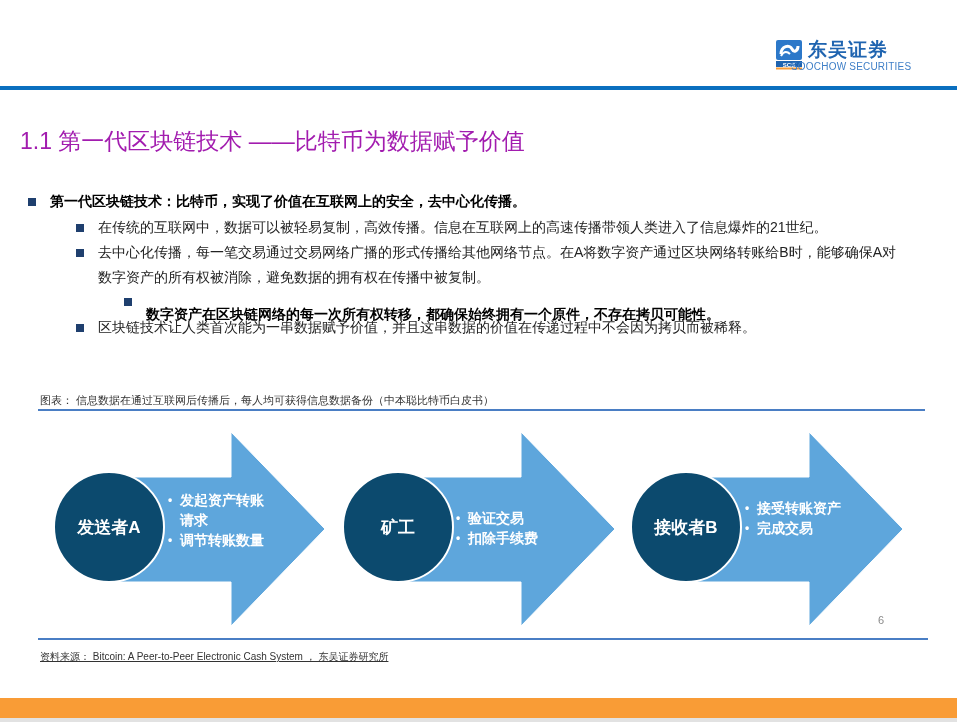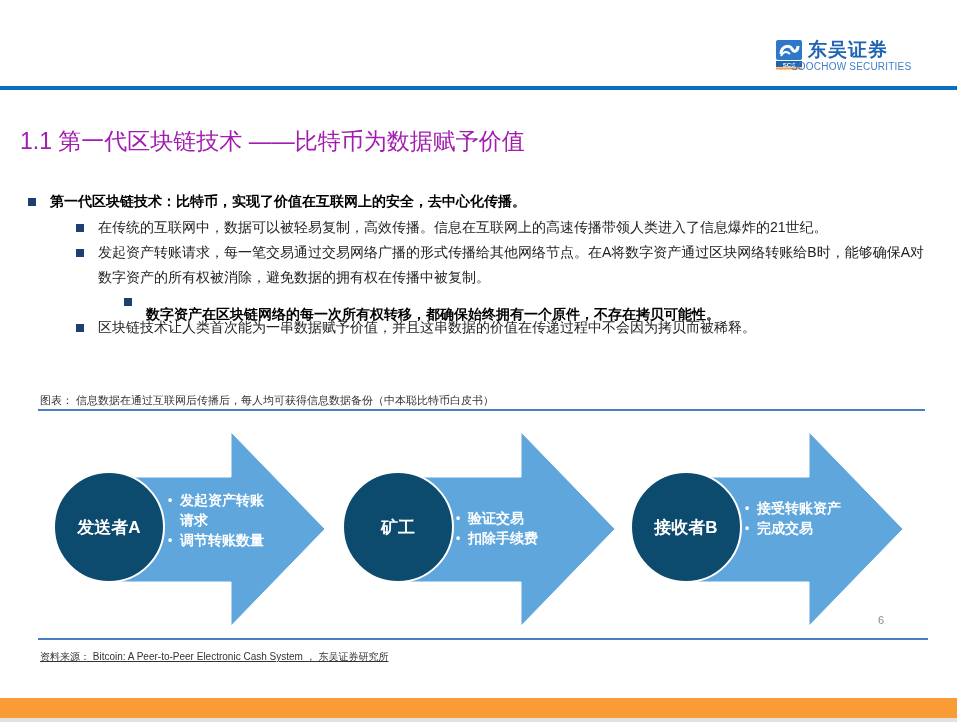--- a/index.html
+++ b/index.html
@@ -50,21 +50,21 @@
 <div class="abs title">1.1 第一代区块链技术 ——比特币为数据赋予价值</div>
 
 <div class="abs bullets">
   <div class="sq" style="left:28px; top:8px;"></div>
   <div class="b-row bold" style="left:50px; top:3px;">第一代区块链技术：比特币，实现了价值在互联网上的安全，去中心化传播。</div>
 
   <div class="sq" style="left:76px; top:34px;"></div>
   <div class="b-row" style="left:98px; top:29px;">在传统的互联网中，数据可以被轻易复制，高效传播。信息在互联网上的高速传播带领人类进入了信息爆炸的21世纪。</div>
 
   <div class="sq" style="left:76px; top:59px;"></div>
-  <div class="b-row" style="left:98px; top:54px;">发起资产转账请求，每一笔交易通过交易网络广播的形式传播给其他网络节点。在A将数字资产通过区块网络转账给B时，能够确保A对</div>
+  <div class="b-row" style="left:98px; top:54px;">去中心化传播，每一笔交易通过交易网络广播的形式传播给其他网络节点。在A将数字资产通过区块网络转账给B时，能够确保A对</div>
   <div class="b-row" style="left:98px; top:79px;">数字资产的所有权被消除，避免数据的拥有权在传播中被复制。</div>
 
   <div class="sq" style="left:124px; top:108px;"></div>
   <div class="b-row bold" style="left:146px; top:116px;text-align:right;">数字资产在区块链网络的每一次所有权转移，都确保始终拥有一个原件，不存在拷贝可能性。</div>
 
   <div class="sq" style="left:76px; top:134px;"></div>
   <div class="b-row" style="left:98px; top:129px;">区块链技术让人类首次能为一串数据赋予价值，并且这串数据的价值在传递过程中不会因为拷贝而被稀释。</div>
 </div>
 
 <div class="abs fig-caption">图表： 信息数据在通过互联网后传播后，每人均可获得信息数据备份（中本聪比特币白皮书）</div>

